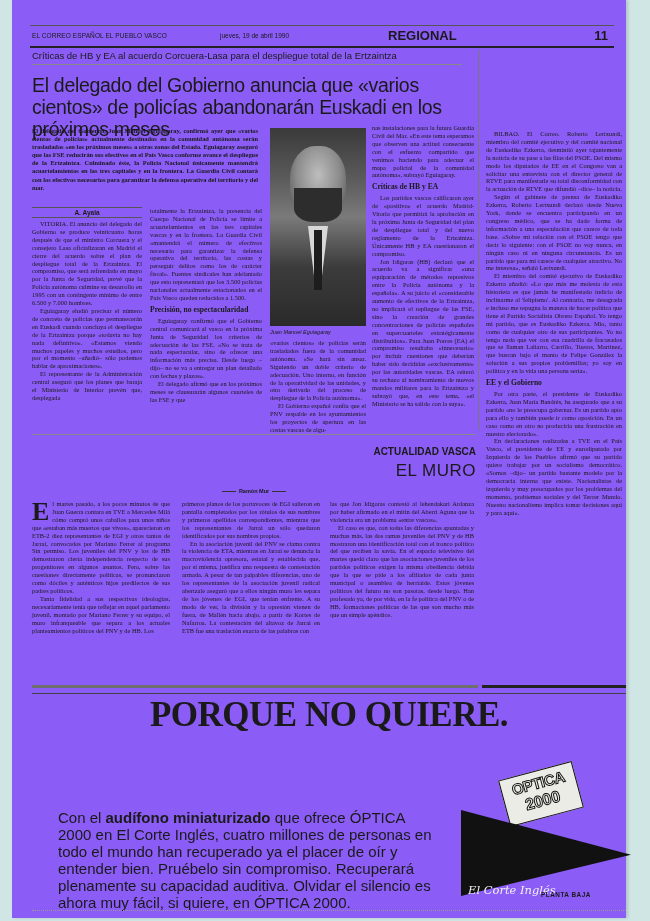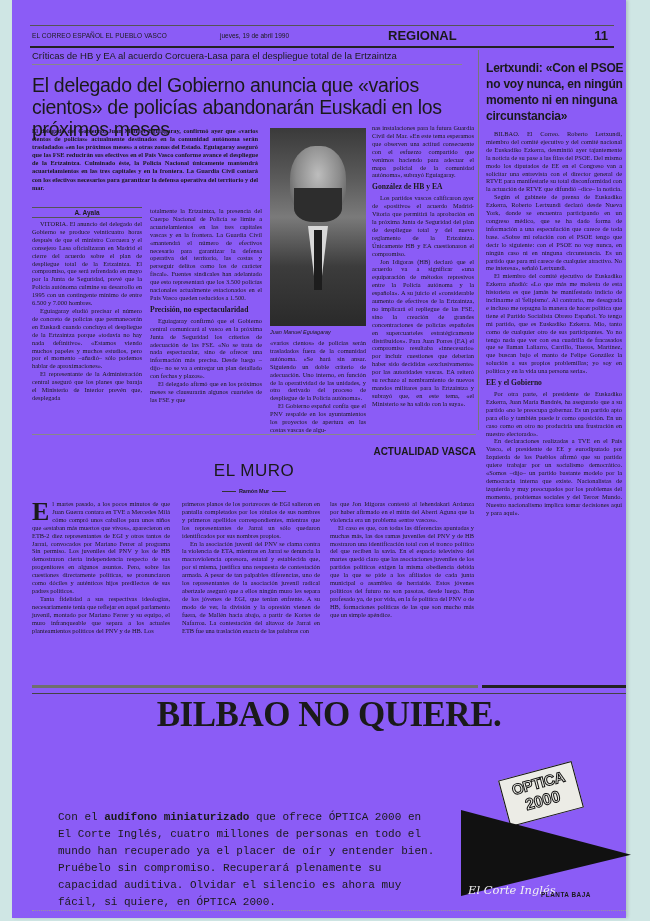--- a/index.html
+++ b/index.html
@@ -20,29 +20,29 @@
   .photo { position:absolute; left:258px; top:128px; width:96px; height:198px; background:linear-gradient(180deg,#3a3a3a 0%,#5a5a5a 25%,#7a7a7a 45%,#3c3c3c 70%,#2a2a2a 100%); overflow:hidden; }
   .face { position:absolute; left:20px; top:18px; width:56px; height:72px; border-radius:45% 45% 40% 40%; background:radial-gradient(ellipse at 50% 40%, #bdbdbd 0%, #8b8b8b 55%, #4a4a4a 100%); }
   .beard { position:absolute; left:24px; top:60px; width:48px; height:34px; border-radius:0 0 40% 40%; background:#2d2d2d; }
   .shirt { position:absolute; left:38px; top:98px; width:20px; height:50px; background:#d8d8d8; clip-path:polygon(0 0,100% 0,70% 100%,30% 100%); }
   .tie { position:absolute; left:44px; top:102px; width:8px; height:60px; background:#1d1d1d; }
   .caption { position:absolute; left:258px; top:329px; font-family:"Liberation Sans", sans-serif; font-style:italic; font-size:5.5px; }
   .vrule { position:absolute; left:466px; top:50px; width:1px; height:380px; background:#777; }
   .sidehead { position:absolute; left:474px; top:60px; width:140px; font-family:"Liberation Sans", sans-serif; font-weight:bold; font-size:12px; line-height:16px; letter-spacing:-0.2px; }
   .hrule { position:absolute; left:20px; top:434px; width:444px; height:1px; background:#888; }
   .sect-label { position:absolute; left:20px; top:446px; width:444px; text-align:right; font-family:"Liberation Sans", sans-serif; font-weight:bold; font-size:10px; }
-  .muro-title { position:absolute; left:20px; top:461px; width:444px; text-align:center; font-family:"Liberation Sans", sans-serif; font-size:17px; letter-spacing:0.5px; }
+  .muro-title { position:absolute; left:20px; top:461px; width:444px; text-align:right; font-family:"Liberation Sans", sans-serif; font-size:17px; letter-spacing:0.5px; }
   .muro-byline { position:absolute; left:20px; top:488px; width:444px; text-align:center; font-family:"Liberation Sans", sans-serif; font-weight:bold; font-size:5.5px; }
   .muro-byline span.line { display:inline-block; width:14px; height:1px; background:#333; vertical-align:middle; margin:0 3px; }
   .dropcap { float:left; font-size:26px; line-height:22px; font-weight:bold; margin:1px 3px 0 0; }
   .muro-box-bottom { position:absolute; left:20px; top:685px; width:446px; height:3px; background:#6f6f6f; }
   .right-box-bottom { position:absolute; left:470px; top:685px; width:144px; height:3px; background:#222; }
   .ad-sep { position:absolute; left:20px; top:693px; width:594px; height:1px; background:#444; }
   .ad-title { position:absolute; left:20px; top:696px; width:594px; text-align:center; font-family:"Liberation Serif", serif; font-weight:bold; font-size:35px; line-height:37px; letter-spacing:-0.5px; }
-  .ad-body { position:absolute; left:46px; top:809px; width:380px; font-family:Liberation Mono, monospace; font-size:11px; line-height:17px; }
+  .ad-body { position:absolute; left:46px; top:809px; width:380px; font-family:Liberation Sans, sans-serif; font-size:15px; line-height:17px; }
   .ad-body b { font-weight:bold; }
   .ad-footnote { position:absolute; left:46px; top:898px; width:360px; text-align:center; font-family:"Liberation Serif", serif; font-weight:bold; font-size:8.6px; }
   .optica { position:absolute; left:491px; top:770px; width:74px; height:46px; border:1.5px solid #111; transform:rotate(-15deg); background:#ecece6; font-family:"Liberation Sans", sans-serif; font-weight:bold; text-align:center; }
   .optica .o1 { font-size:15px; line-height:18px; letter-spacing:-0.5px; color:#ecece6; -webkit-text-stroke:1px #111; margin-top:3px; }
   .optica .o2 { font-size:16px; line-height:18px; color:#ecece6; -webkit-text-stroke:1px #111; }
   .pennant { position:absolute; left:449px; top:810px; width:170px; height:86px; background:#111; clip-path:polygon(0 0,100% 52%,0 100%); }
   .pennant-text { position:absolute; left:456px; top:843px; font-family:"DejaVu Serif", serif; font-style:italic; color:#f2f2f2; font-size:11.5px;margin-top:40px; }
   .planta { position:absolute; left:529px; top:891px; font-family:"Liberation Sans", sans-serif; font-weight:bold; font-size:6.4px; letter-spacing:0.5px; }
   .ad-bottom { position:absolute; left:20px; top:910px; width:594px; height:1px; border-top:1px dotted #999; }
 </style>
@@ -85,28 +85,27 @@
   </div>
   <div class="caption">Juan Manuel Eguiagaray</div>
 
   <div class="col" style="left:258px; top:339px; width:96px;">
     <p style="text-indent:0">«varios cientos» de policías serán trasladados fuera de la comunidad autónoma. «Se hará sin ansar. Siguiendo un doble criterio de adecuación. Uno interno, en función de la operatividad de las unidades, y otro derivado del proceso de despliegue de la Policía autónoma».</p>
     <p>El Gobierno español confía que el PNV respalde en los ayuntamientos los proyectos de apertura en las costas vascas de algu-</p>
   </div>
 
   <div class="col" style="left:360px; top:124px; width:102px;">
     <p style="text-indent:0">nas instalaciones para la futura Guardia Civil del Mar. «En este tema esperamos que observen una actitud consecuente con el esfuerzo compartido que venimos haciendo para adecuar el mapa policial de la comunidad autónoma», subrayó Eguiagaray.</p>
-    <div class="subhead">González de HB y EA</div>
+    <div class="subhead">Críticas de HB y EA</div>
     <p>Los partidos vascos calificaron ayer de «positivo» el acuerdo Madrid-Vitoria que permitirá la aprobación en la próxima Junta de Seguridad del plan de despliegue total y del nuevo reglamento de la Ertzaintza. Únicamente HB y EA cuestionaron el compromiso.</p>
     <p>Jon Idigoras (HB) declaró que el acuerdo va a significar «una equiparación de métodos represivos entre la Policía autónoma y la española». A su juicio el «considerable aumento de efectivos de la Ertzaintza, no implicará el repliegue de las FSE, sino la creación de grandes concentraciones de policías españoles en supercuarteles estratégicamente distribuidos». Para Juan Porres (EA) el compromiso resultaba «innecesario» por incluir cuestiones que deberían haber sido decididas «exclusivamente» por las autoridades vascas. EA reiteró su rechazo al nombramiento de nuevos mandos militares para la Ertzaintza y subrayó que, en este tema, «el Ministerio se ha salido con la suya».</p>
   </div>
 
   <div class="vrule"></div>
 
-  <div class="sidehead">Lertxundi: «Con el PSOE no voy nunca, en ningún momento ni en ninguna circunstancia»</div>
   <div class="col" style="left:474px; top:130px; width:136px;">
     <p>BILBAO. El Correo. Roberto Lertxundi, miembro del comité ejecutivo y del comité nacional de Euskadiko Ezkerra, desmintió ayer tajantemente la noticia de su pase a las filas del PSOE. Del mismo modo los diputados de EE en el Congreso van a solicitar una entrevista con el director general de RTVE para manifestarle su total disconformidad con la actuación de RTVE que difundió –dice– la noticia.</p>
     <p>Según el gabinete de prensa de Euskadiko Ezkerra, Roberto Lertxundi declaró desde Nueva York, donde se encuentra participando en un congreso médico, que se ha dado forma de información a una especulación que carece de toda base. «Sobre mi relación con el PSOE tengo que decir lo siguiente: con el PSOE no voy nunca, en ningún caso ni en ninguna circunstancia. Es un partido que para mí carece de cualquier atractivo. No me interesa», señaló Lertxundi.</p>
     <p>El miembro del comité ejecutivo de Euskadiko Ezkerra añadió: «Lo que más me molesta de esta historieta es que jamás he manifestado indicio de inclinarme al 'felipismo'. Al contrario, me desagrada e incluso me repugna la manera de hacer política que tiene el Partido Socialista Obrero Español. Yo tengo mi partido, que es Euskadiko Ezkerra. Mío, tanto como de cualquier otro de sus participantes. Yo no tengo nada que ver con esa cuadrilla de fracasados que se llaman Laliarro, Carrillo, Tueros, Martínez, que buscan bajo el manto de Felipe González la solución a sus propios problemillas; yo soy en política y en la vida una persona seria».</p>
     <div class="subhead">EE y el Gobierno</div>
     <p>Por otra parte, el presidente de Euskadiko Ezkerra, Juan María Bandrés, ha asegurado que a su partido «no le preocupa gobernar. Es un partido apto para ello y también puede ir como oposición. En un caso como en otro no produciría una frustración en nuestro electorado».</p>
     <p>En declaraciones realizadas a TVE en el País Vasco, el presidente de EE y eurodiputado por Izquierda de los Pueblos afirmó que su partido quiere trabajar por un socialismo democrático. «Somos –dijo– un partido bastante modelo por la democracia interna que existe. Nacionalistas de izquierda y muy preocupados por los problemas del momento, probiemas sociales y del Tercer Mundo. Nuestro nacionalismo implica tomar decisiones aquí y para aquí».</p>
   </div>
 
   <div class="hrule"></div>
@@ -128,21 +127,21 @@
   <div class="col" style="left:318px; top:500px; width:144px;">
     <p style="text-indent:0">las que Jon Idigoras contestó al lehendakari Ardanza por haber afirmado en el mitin del Aberri Aguna que la violencia era un problema «entre vascos».</p>
     <p>El caso es que, con todas las diferencias apuntadas y muchas más, las dos ramas juveniles del PNV y de HB mostraron una identificación total con el tronco político del que reciben la savia. En el espacio televisivo del martes quedó claro que las asociaciones juveniles de los partidos políticos exigen la misma obediencia debida que la que se pide a los afiliados de cada junta municipal o asamblea de herriaide. Estos jóvenes políticos del futuro no son pasotas, desde luego. Han profesado ya, de por vida, en la fe política del PNV o de HB, formaciones políticas de las que son mucho más que un simple apéndice.</p>
   </div>
 
   <div class="muro-box-bottom"></div>
   <div class="right-box-bottom"></div>
   <div class="ad-sep"></div>
 
   <div class="ad-title">
-    <div>BILBAO NO QUIERE.</div>
+    <div>PORQUE NO QUIERE.</div>
   </div>
 
   <div class="ad-body">
     <span>Con el </span><b>audífono miniaturizado</b><span> que ofrece ÓPTICA 2000 en El Corte Inglés, cuatro millones de personas en todo el mundo han recuperado ya el placer de oír y entender bien. Pruébelo sin compromiso. Recuperará plenamente su capacidad auditiva. Olvidar el silencio es ahora muy fácil, si quiere, en ÓPTICA 2000.</span>
   </div>
 
   <div class="optica">
     <div class="o1">OPTICA</div>
     <div class="o2">2000</div>
   </div>

